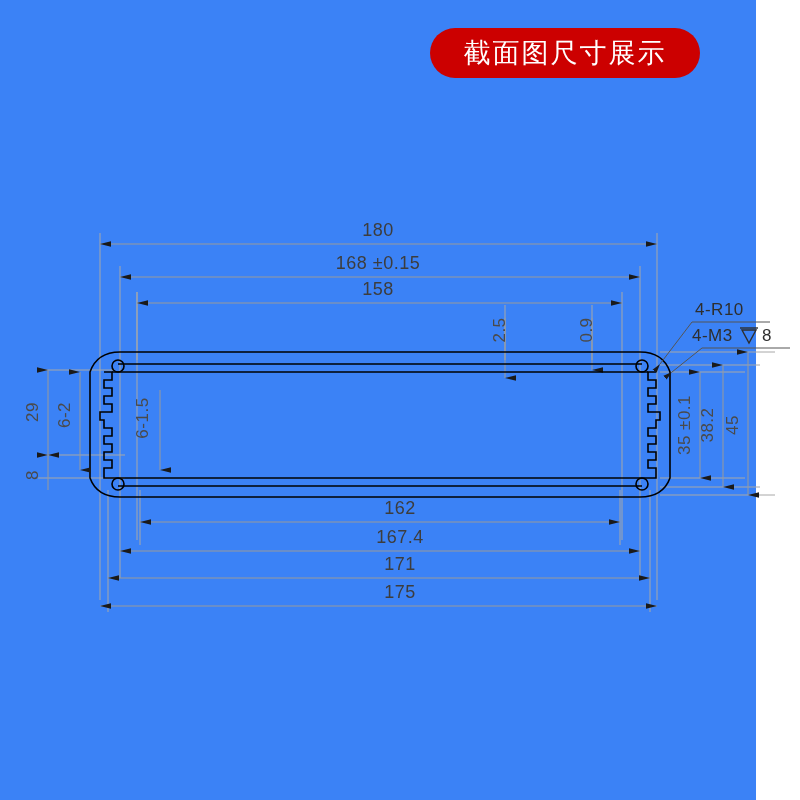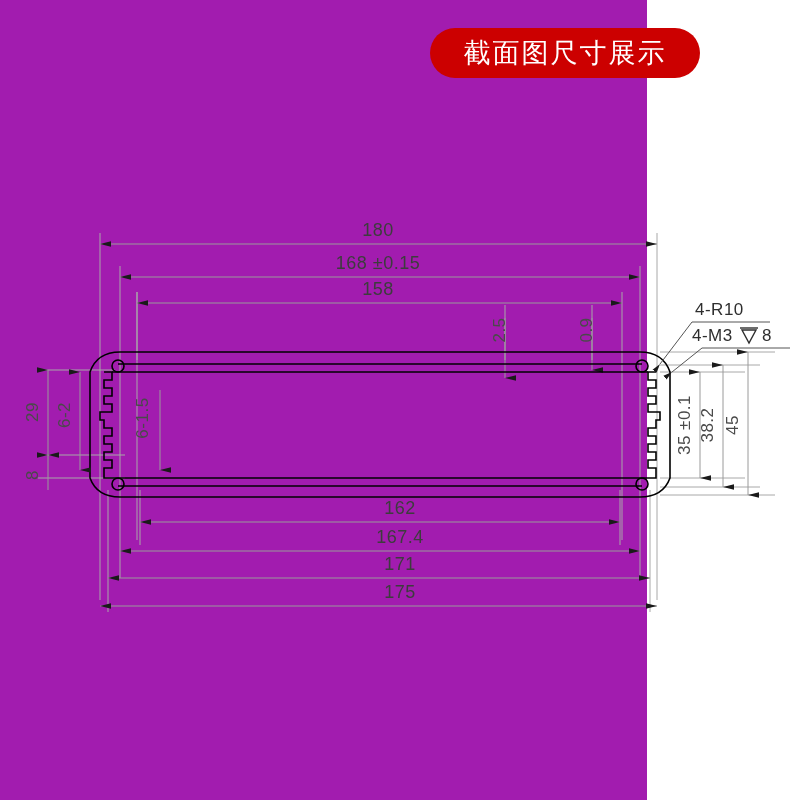--- a/index.html
+++ b/index.html
@@ -1,21 +1,21 @@
 <!DOCTYPE html>
 <html><head>
 <meta charset="utf-8">
 <style>
   html,body{margin:0;padding:0;background:#ffffff;}
   body{
     width:800px;height:800px;
     font-family:"Liberation Sans", sans-serif;
     overflow:hidden;position:relative;
   }
-  #stage{position:absolute;left:0;top:0;width:647px;height:800px;background:#a21caf;}
+  #stage{position:absolute;left:0;top:0;width:716px;height:800px;background:#3b82f6;padding-left:40px;}
   #banner{
     position:absolute;left:430px;top:28px;
     width:270px;height:50px;
     background:#cc0000;
     border-radius:25px;
     display:flex;align-items:center;justify-content:center;
   }
   #banner-text{
     color:#ffffff;
     font-size:27px;

